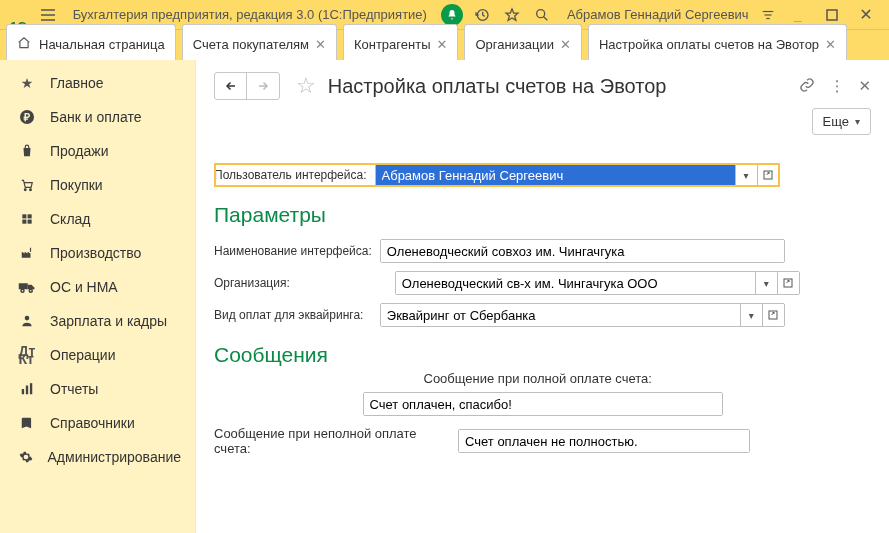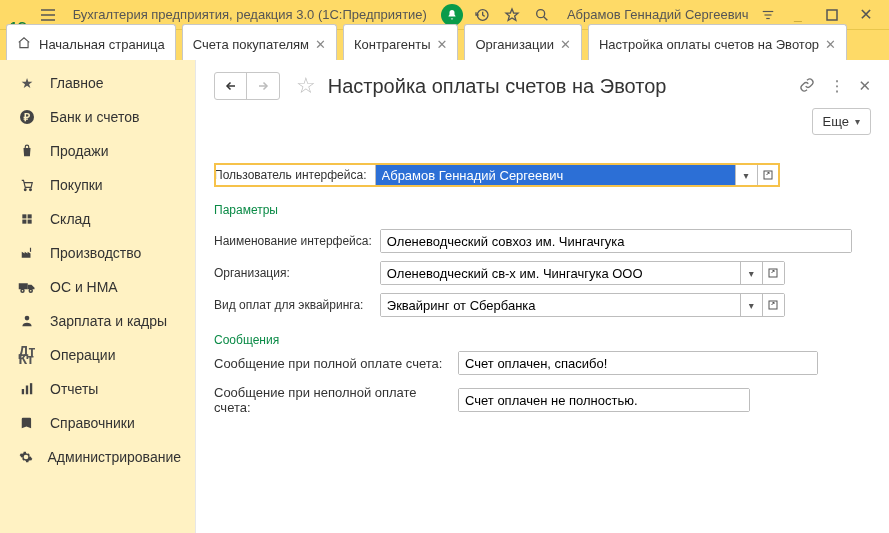--- a/index.html
+++ b/index.html
@@ -116,25 +116,25 @@
   .lbl { display:table-cell; vertical-align:middle; padding-right:8px; color:#333; white-space:nowrap; font-size:12px; }
   .ctl { display:table-cell; }
   .in-wrap { display:flex; border:1px solid #bdbdbd; border-radius:2px; height:24px; }
   .in-wrap input {
     flex:1; border:none; outline:none; padding:0 6px; font-size:13px; height:100%; background:#fff;
   }
   .in-wrap.sel input { background:#2c6fd6; color:#fff; }
   .seg-btn { width:22px; border-left:1px solid #bdbdbd; display:flex; align-items:center; justify-content:center; font-size:10px; color:#555; cursor:pointer; background:#fff; }
   .seg-btn svg{display:block;}
   .w-user .in-wrap{ width:405px; }
-  .w-name .in-wrap{ width:472px; }
-  .w-org  .in-wrap{ width:405px; }
+  .w-name .in-wrap{ width:405px; }
+  .w-org  .in-wrap{ width:405px;margin-left:15px; }
   .w-pay  .in-wrap{ width:405px; }
 
-  .section-h { color:#0a8a46; font-size:12px; margin:8px 0 4px; }
+  .section-h { color:#0a8a46; font-size:21px; margin:8px 0 4px; }
 
   
   .msg-lbl { display:inline-block; width:238px; }
 </style>
 </head>
 <body>
 
 <div class="titlebar">
   <div class="tb-left">
     <span class="logo-1c">1С̱</span>
@@ -226,21 +226,21 @@
       <span class="side-icon">★</span>
       <span>Главное</span>
     </div>
     <div class="side-item">
       <span class="side-icon">
           <svg width="16" height="16">
             <circle cx="8" cy="8" r="7" fill="#444"></circle>
             <text x="8" y="12" text-anchor="middle" fill="#FFF2C3" font-size="11" font-weight="bold">₽</text>
           </svg>
         </span>
-      <span>Банк и счетов</span>
+      <span>Банк и оплате</span>
     </div>
     <div class="side-item">
       <span class="side-icon">
           <svg width="14" height="14" viewBox="0 0 24 24" fill="#444">
             <path d="M6 7h12l-1 14H7z"></path>
             <path d="M9 7V5a3 3 0 0 1 6 0v2" fill="none" stroke="#444" stroke-width="2"></path>
           </svg>
         </span>
       <span>Продажи</span>
     </div>
@@ -420,21 +420,21 @@
                   <polyline points="11,7 14,7 14,10"></polyline>
                 </svg>
               </div>
           </div>
         </div>
       </div>
     </div>
 
     <div class="section-h">Сообщения</div>
 
-    <div style="display:flex;align-items:center;gap:6px;margin-bottom:10px;">
+    <div style="display:flex;align-items:center;gap:6px;margin-bottom:10px;flex-direction:column;">
       <span class="msg-lbl">Сообщение при полной оплате счета:</span>
       <div class="in-wrap" style="width:360px;">
         <input value="Счет оплачен, спасибо!" style="">
       </div>
     </div>
     <div style="display:flex;align-items:center;gap:6px;">
       <span class="msg-lbl">Сообщение при неполной оплате счета:</span>
       <div class="in-wrap" style="width:292px;">
         <input value="Счет оплачен не полностью." style="">
       </div>

